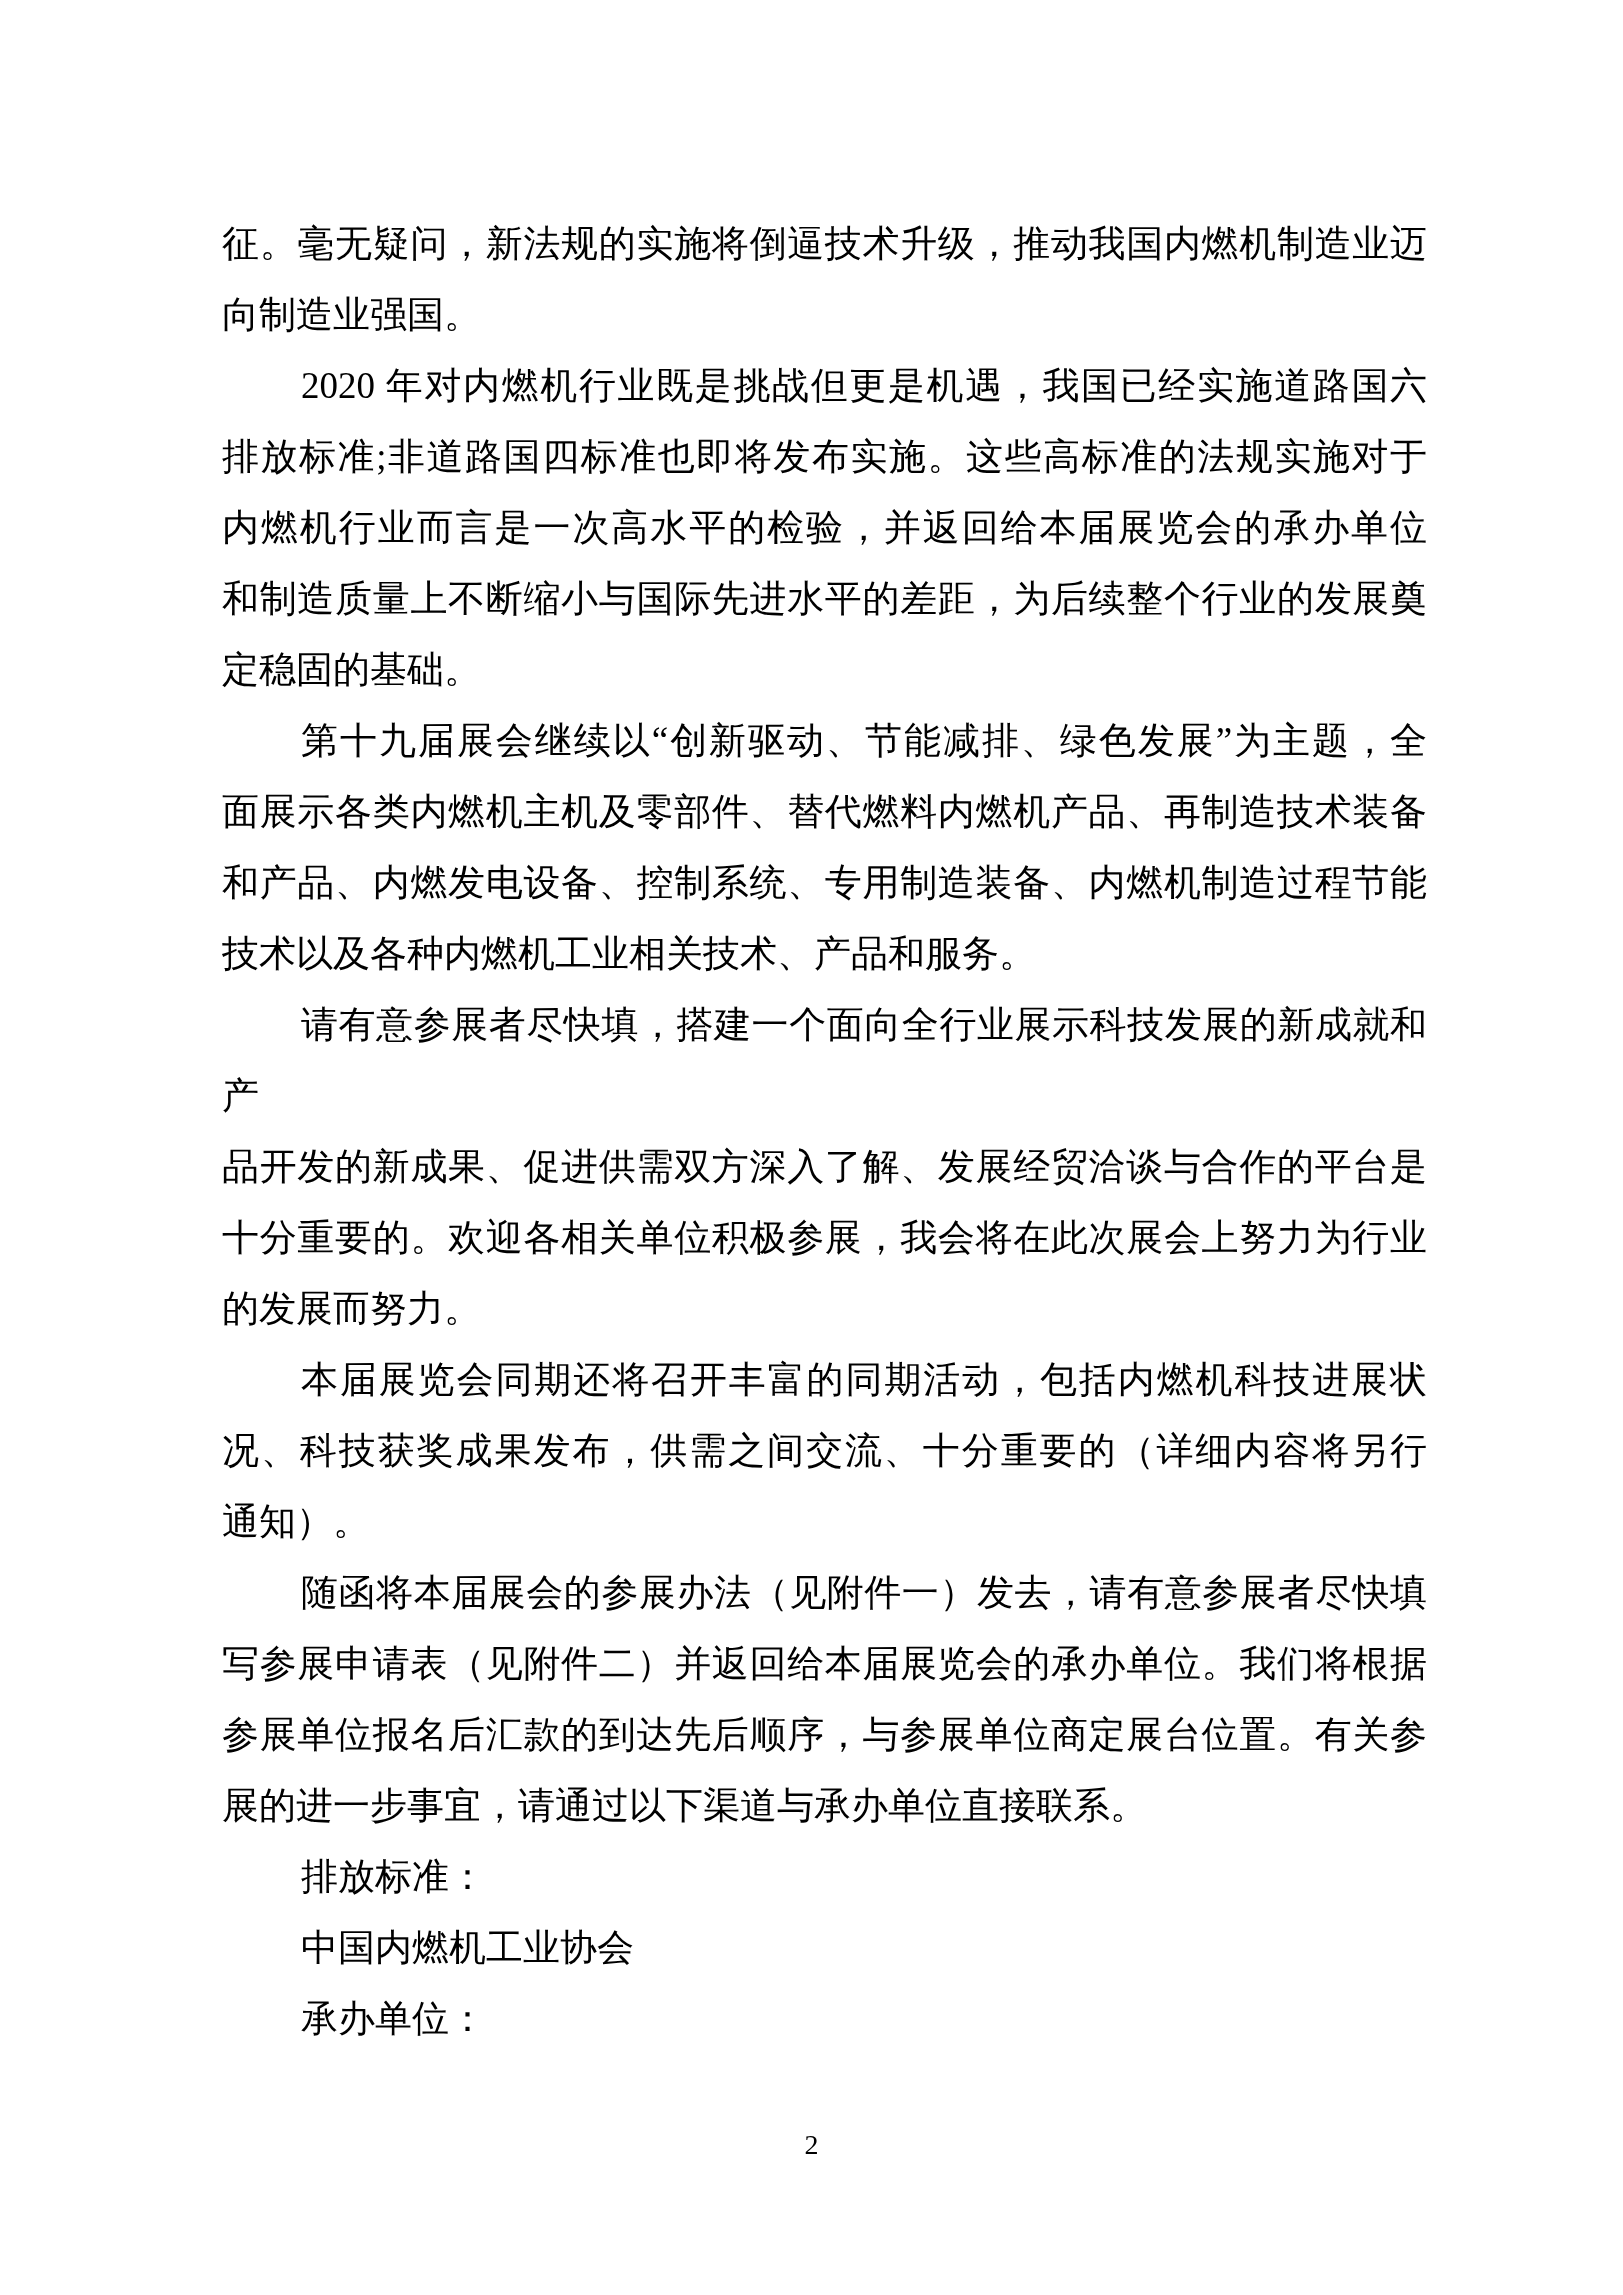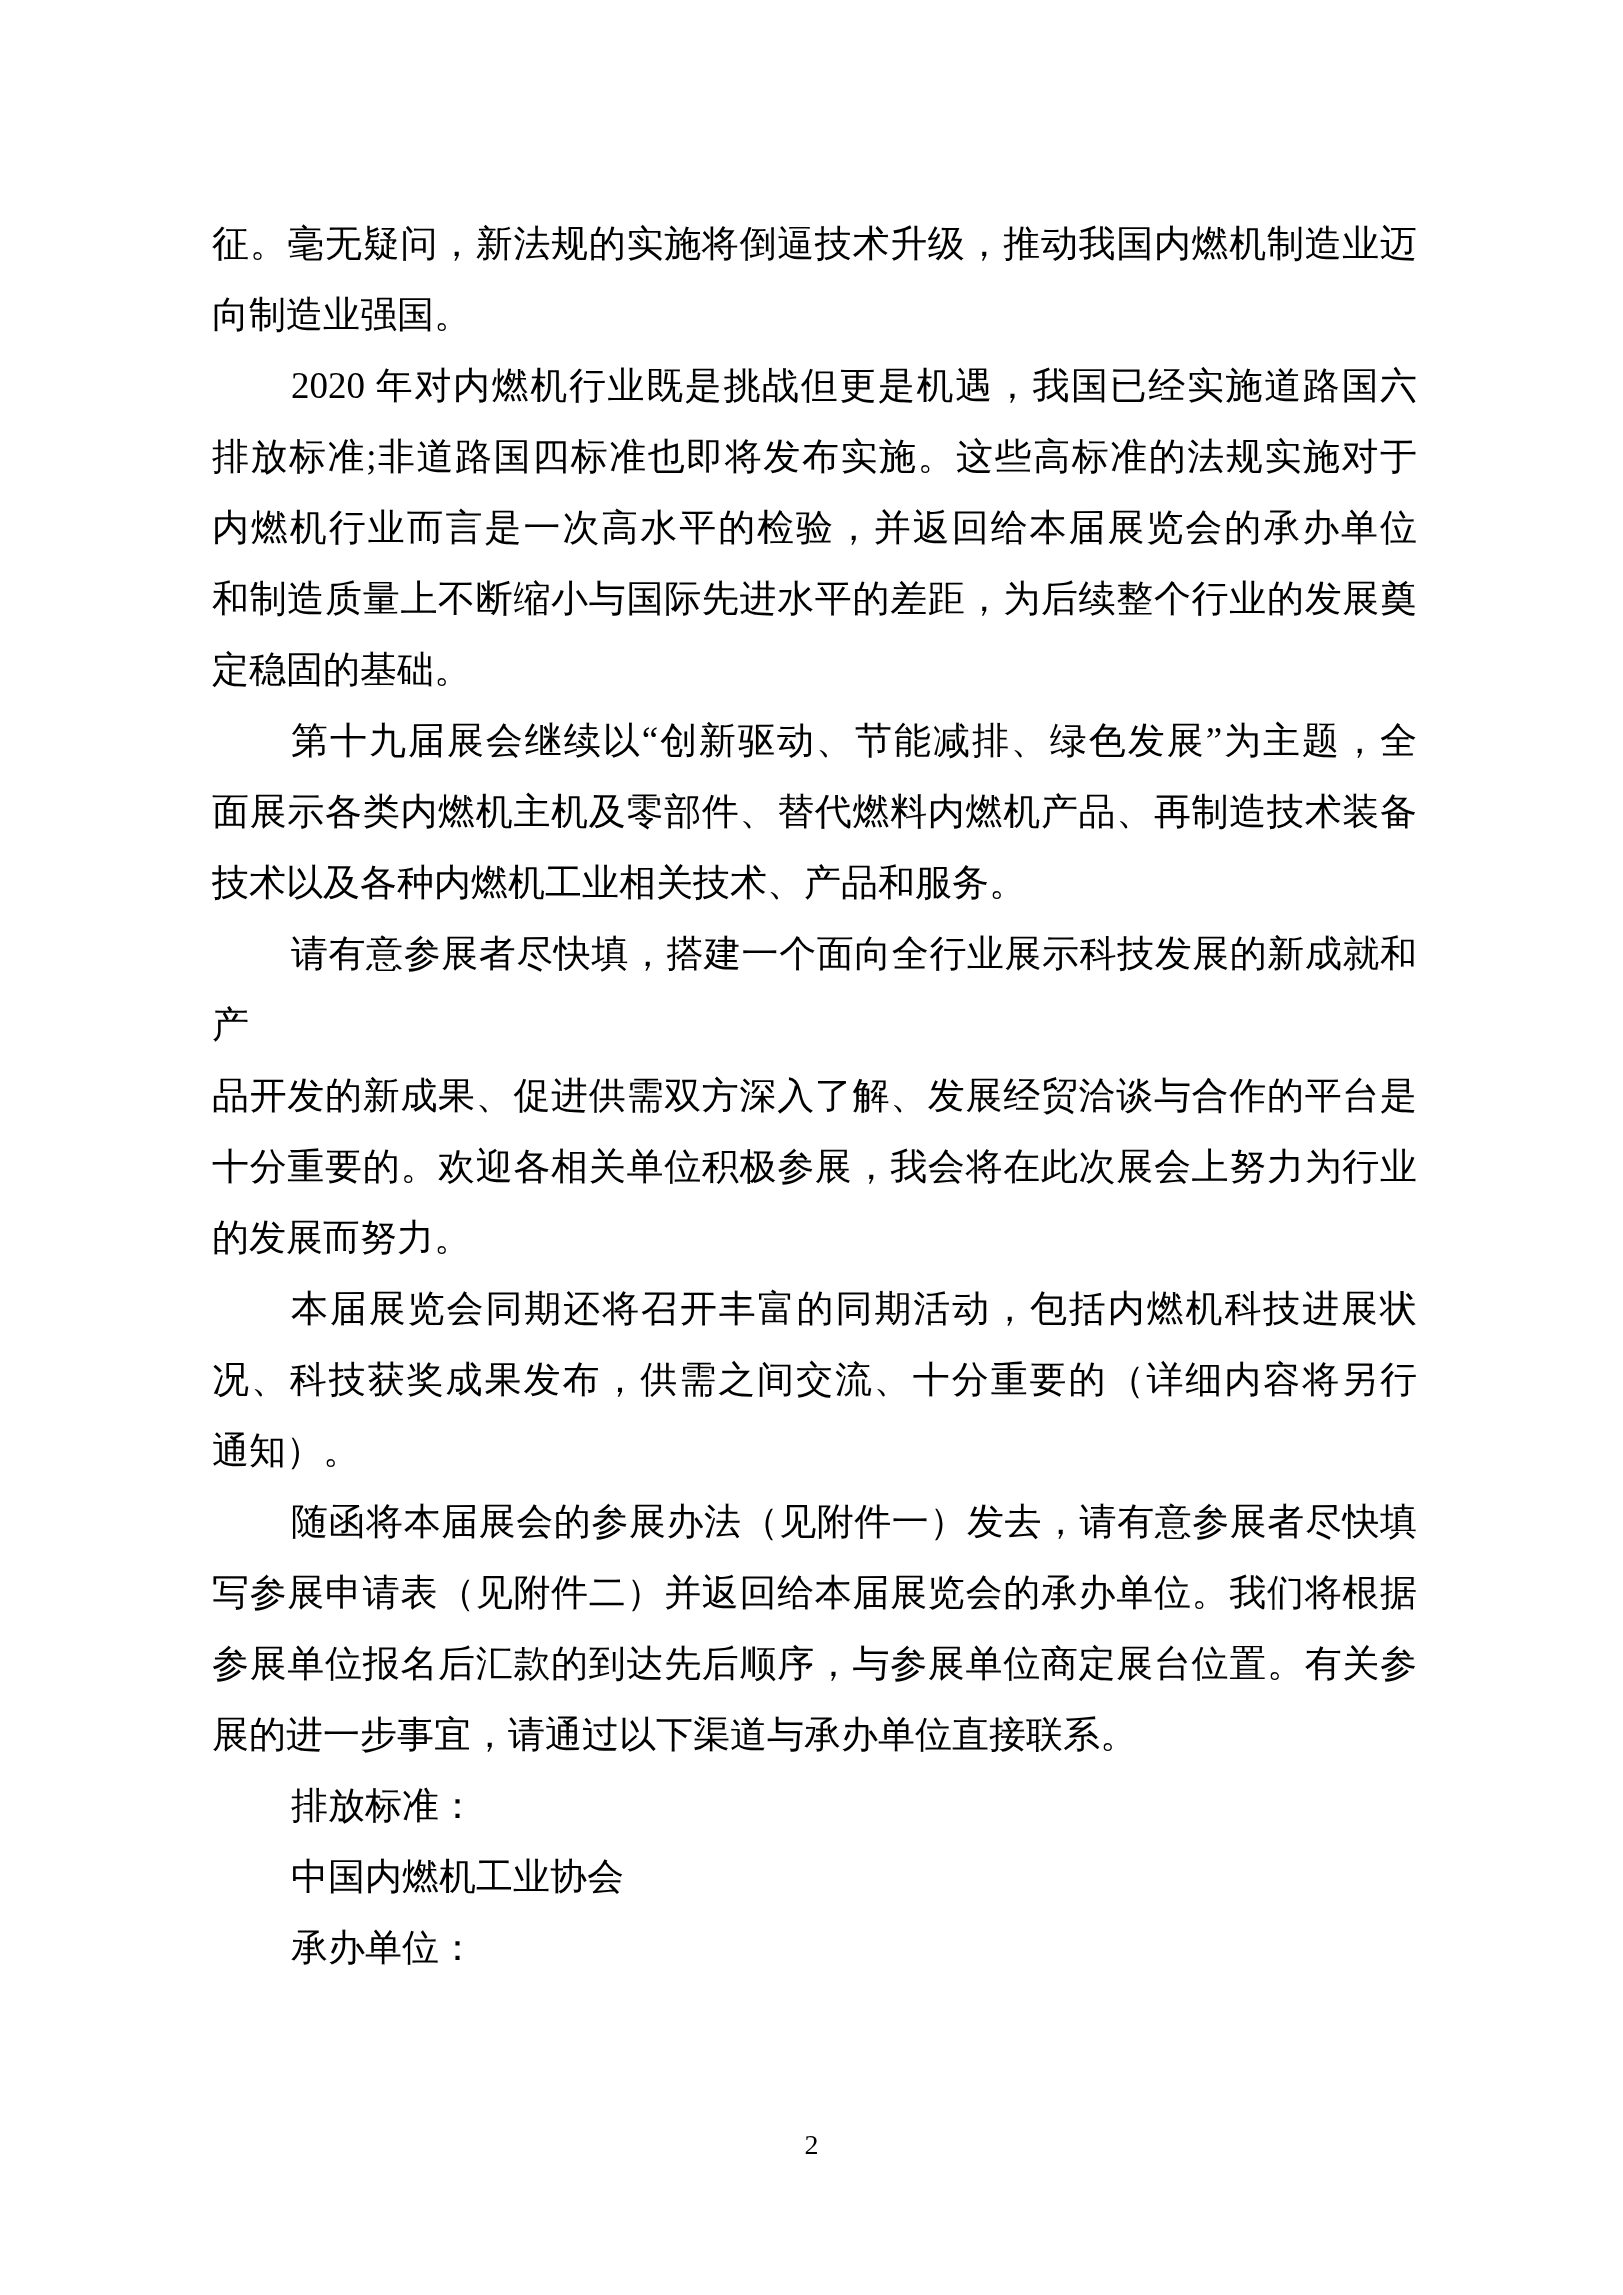--- a/index.html
+++ b/index.html
@@ -11,21 +11,21 @@
     position: relative;
     width: 1623px;
     height: 2295px;
     background: #ffffff;
     color: #000000;
     font-family: "Liberation Serif", "DejaVu Serif", serif;
     overflow: hidden;
   }
   .text-body {
     position: absolute;
-    left: 212px;
+    left: 222px;
     top: 208px;
     width: 1205px;
   }
   .line {
     font-size: 37px;
     line-height: 71px;
     text-align: justify;
     text-justify: inter-character;
     color: #000000;
   }
@@ -53,20 +53,21 @@
   <div class="text-body">
       <div class="line fill">征。毫无疑问，新法规的实施将倒逼技术升级，推动我国内燃机制造业迈</div>
       <div class="line">向制造业强国。</div>
       <div class="line indent fill">2020 年对内燃机行业既是挑战但更是机遇，我国已经实施道路国六</div>
       <div class="line fill">排放标准;非道路国四标准也即将发布实施。这些高标准的法规实施对于</div>
       <div class="line fill">内燃机行业而言是一次高水平的检验，并返回给本届展览会的承办单位</div>
       <div class="line fill">和制造质量上不断缩小与国际先进水平的差距，为后续整个行业的发展奠</div>
       <div class="line">定稳固的基础。</div>
       <div class="line indent fill">第十九届展会继续以“创新驱动、节能减排、绿色发展”为主题，全</div>
       <div class="line fill">面展示各类内燃机主机及零部件、替代燃料内燃机产品、再制造技术装备</div>
+      <div class="line fill">和产品、内燃发电设备、控制系统、专用制造装备、内燃机制造过程节能</div>
       <div class="line">技术以及各种内燃机工业相关技术、产品和服务。</div>
       <div class="line indent fill">请有意参展者尽快填，搭建一个面向全行业展示科技发展的新成就和产</div>
       <div class="line fill">品开发的新成果、促进供需双方深入了解、发展经贸洽谈与合作的平台是</div>
       <div class="line fill">十分重要的。欢迎各相关单位积极参展，我会将在此次展会上努力为行业</div>
       <div class="line">的发展而努力。</div>
       <div class="line indent fill">本届展览会同期还将召开丰富的同期活动，包括内燃机科技进展状</div>
       <div class="line fill">况、科技获奖成果发布，供需之间交流、十分重要的（详细内容将另行</div>
       <div class="line">通知）。</div>
       <div class="line indent fill">随函将本届展会的参展办法（见附件一）发去，请有意参展者尽快填</div>
       <div class="line fill">写参展申请表（见附件二）并返回给本届展览会的承办单位。我们将根据</div>

